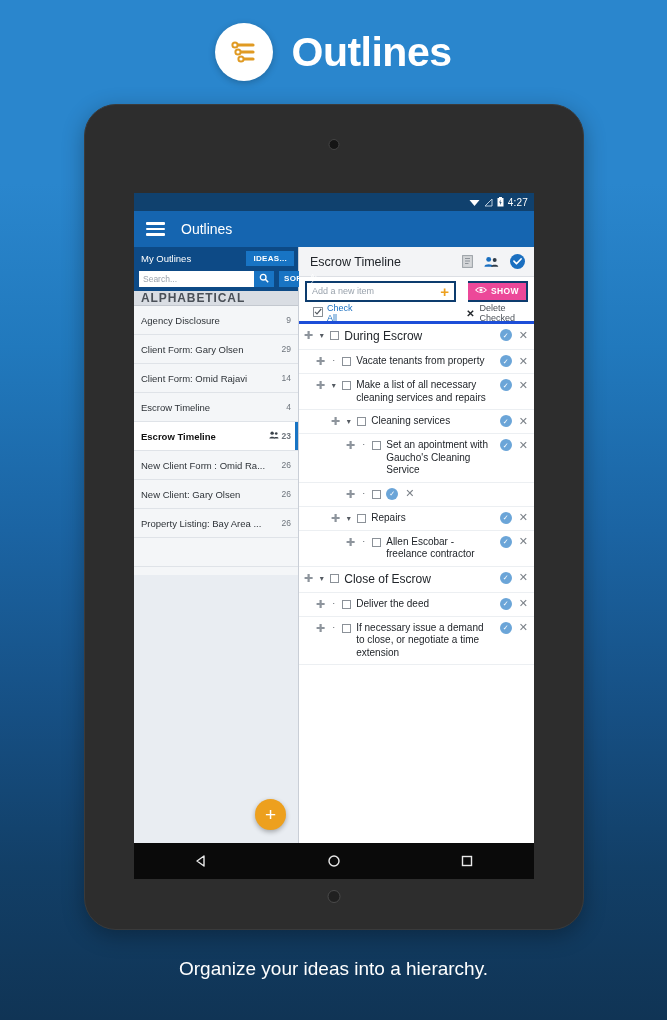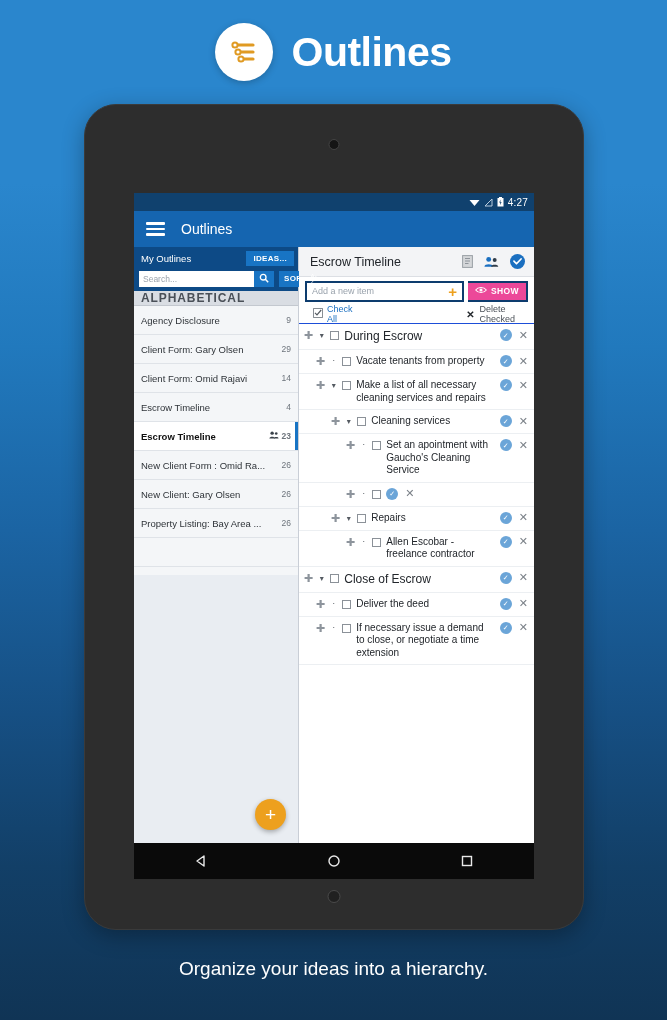--- a/index.html
+++ b/index.html
@@ -178,42 +178,42 @@
   .detail { flex: 1; display: flex; flex-direction: column; background: #fff; min-width: 0; }
   .detail-head {
     height: 30px; background: #f3f4f6; border-bottom: 1px solid #dcdfe4;
     display: flex; align-items: center; padding: 0 9px 0 11px; gap: 11px;
   }
   .detail-title { flex: 1; font-size: 12.5px; color: #22262b; }
   .dh-icon { display: flex; align-items: center; cursor: pointer; }
 
   .add-row {
     height: 28px; display: flex; align-items: center;
-    padding: 3px 6px; gap: 4px; background: #fff;
+    padding: 3px 6px; gap: 12px; background: #fff;
   }
   .add-field {
     flex: 1; height: 21px; border: 2px solid #0d3c6e; background: #fff;
     display: flex; align-items: center; padding: 0 5px;
   }
   .add-input {
     flex: 1; border: none; outline: none; font-size: 9px; color: #333;
     font-family: "Liberation Sans", sans-serif; min-width: 0;
   }
   .add-input::placeholder { color: #9aa3ad; }
   .add-plus { color: #eda01e; font-size: 15px; line-height: 1; font-weight: bold; cursor: pointer; }
   .show-btn {
     background: #ec4899; color: #fff; height: 21px; padding: 0 7px;
     display: flex; align-items: center; gap: 4px; cursor: pointer;
     font-size: 8.5px; font-weight: bold; letter-spacing: 0.4px;
     border: 2px solid #0d3c6e; border-left: none;
   }
 
   .check-row {
     height: 19px; display: flex; align-items: center;
-    border-bottom: 1px solid #1d4ed8; background: #fff;
+    border-bottom: 3px solid #1d4ed8; background: #fff;
     font-size: 9px; padding: 0 6px; gap: 40px;
   }
   .chk-all { display: flex; align-items: center; gap: 4px; color: #1a6fc0; cursor: pointer; margin-left: 8px; }
   .del-chk { display: flex; align-items: center; gap: 5px; color: #4b5158; cursor: pointer; margin-left: 72px; }
   .del-x { color: #22262b; font-size: 10px; font-weight: bold; }
 
   
   .tree { flex: 1; overflow: hidden; background: #fff; }
   .node {
     display: flex; align-items: flex-start; gap: 5px;

